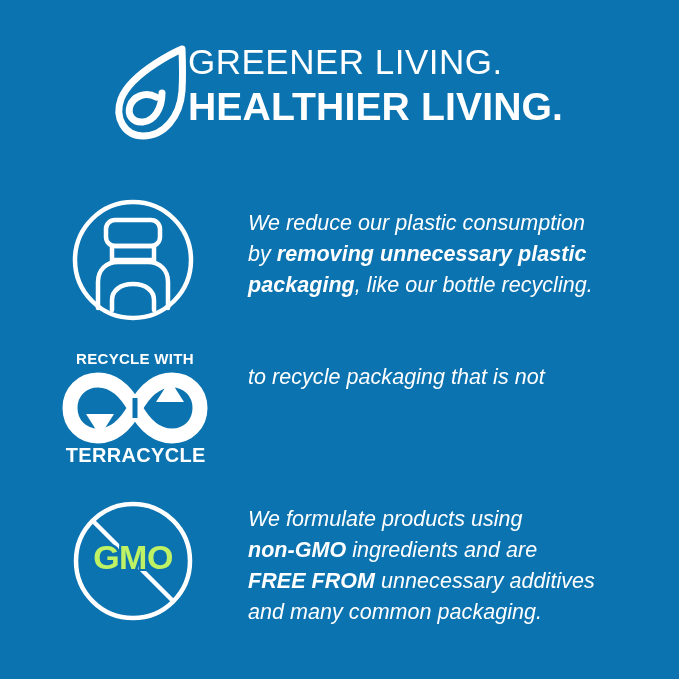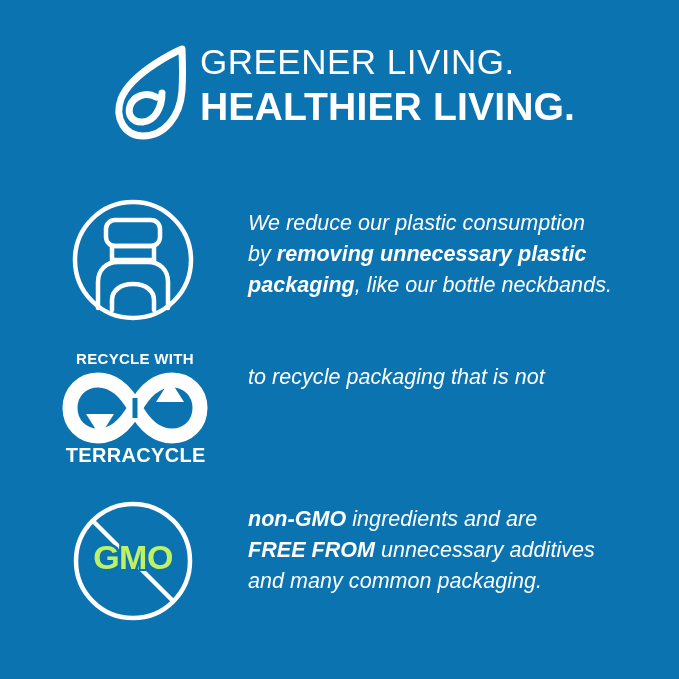--- a/index.html
+++ b/index.html
@@ -33,21 +33,21 @@
   }
   #leaf-icon-wrap {
     position: absolute;
     left: 112px;
     top: 5px;
     width: 82px;
     height: 96px;
   }
   #header-text {
     position: absolute;
-    left: 200px;
+    left: 188px;
     top: 0px;
     width: 470px;
   }
   .headline-1 {
     font-size: 35px;
     font-weight: 400;
     letter-spacing: 0.5px;
     line-height: 44px;
     white-space: nowrap;
     color: #ffffff;
@@ -223,21 +223,21 @@
 
         <path d="M36 112 L36 86 C36 74 44 66 56 66 L86 66 C98 66 106 74 106 86 L106 112" stroke="#ffffff" stroke-width="4.5" stroke-linecap="round" fill="none"></path>
 
         <path d="M50 114 L50 104 C50 95 58 88 71 88 C84 88 92 95 92 104 L92 114" stroke="#ffffff" stroke-width="4.5" stroke-linecap="round" fill="none"></path>
       </svg>
     </div>
 
     <div class="row-body">
       <span class="line"><span>We reduce our plastic consumption</span></span>
       <span class="line"><span>by </span><b>removing unnecessary plastic</b></span>
-      <span class="line"><b>packaging</b><span>, like our bottle neckbands.</span></span>
+      <span class="line"><b>packaging</b><span>, like our bottle recycling.</span></span>
     </div>
   </div>
 
   <div class="row" id="row-recycle">
 
     <div id="terracycle-badge">
       <div id="tc-top-label">RECYCLE WITH</div>
 
       <div id="tc-loop">
         <svg width="146" height="72" viewBox="0 0 146 72" fill="none" xmlns="http://www.w3.org/2000/svg" aria-hidden="true">
@@ -268,19 +268,20 @@
 
     <div id="gmo-icon-wrap">
       <svg width="142" height="126" viewBox="0 0 142 126" fill="none" xmlns="http://www.w3.org/2000/svg" aria-hidden="true">
         <circle cx="71" cy="63" r="57" stroke="#ffffff" stroke-width="4.5" fill="none"></circle>
         <line x1="31" y1="23" x2="111" y2="103" stroke="#ffffff" stroke-width="4.5"></line>
       </svg>
       <div id="gmo-label">GMO</div>
     </div>
 
     <div class="row-body">
+      <span class="line"><span>We formulate products using</span></span>
       <span class="line"><b>non-GMO</b><span> ingredients and are</span></span>
       <span class="line"><b>FREE FROM</b><span> unnecessary additives</span></span>
       <span class="line"><span>and many common packaging.</span></span>
     </div>
   </div>
 
 </div>
 
 </body></html>

